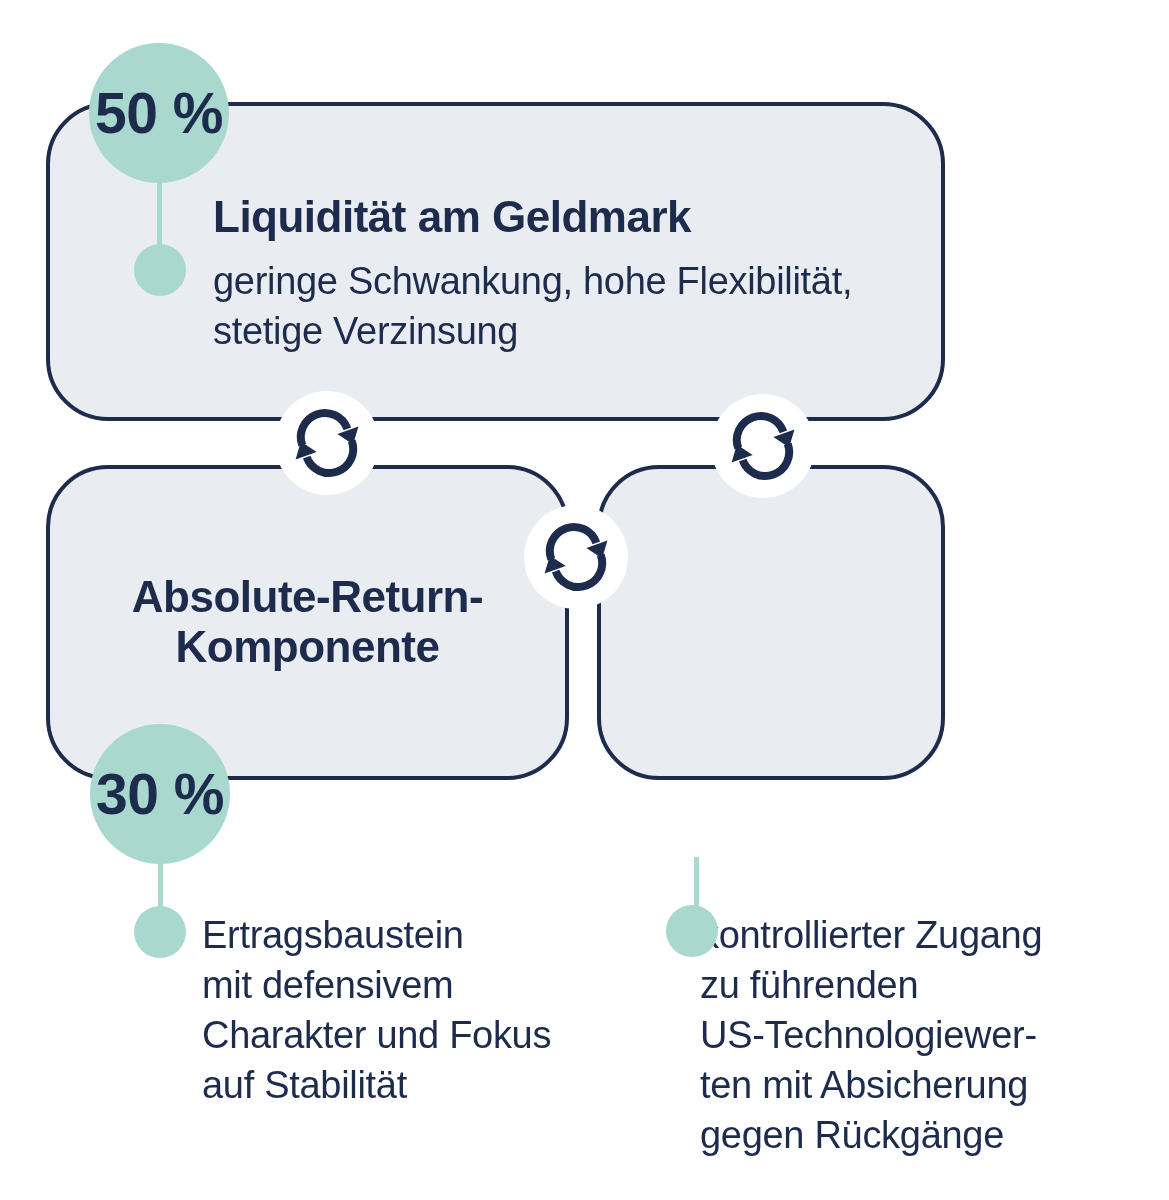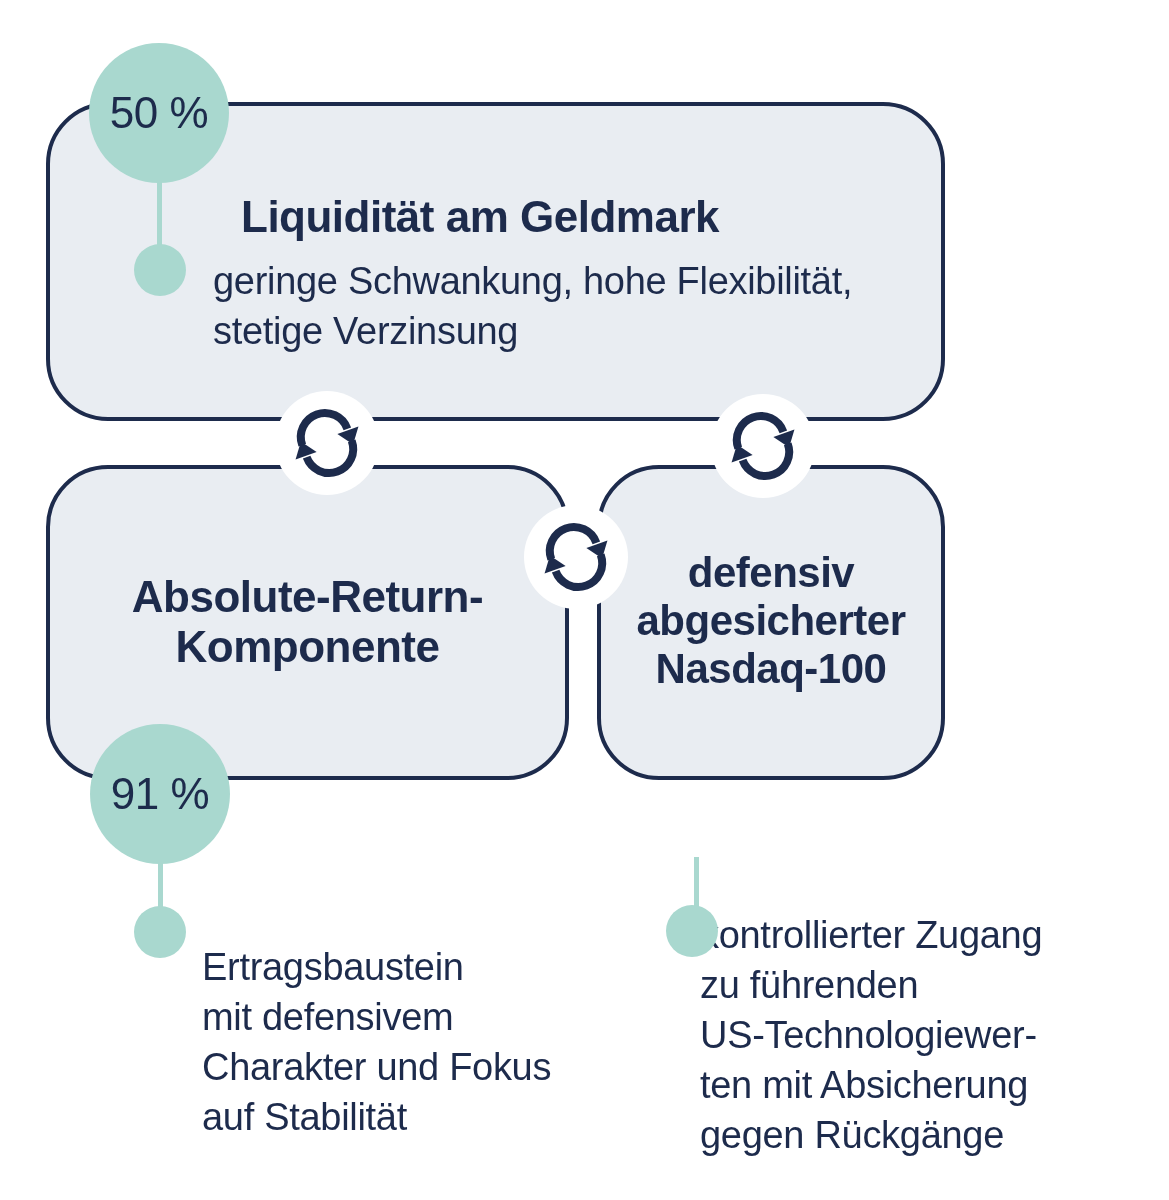--- a/index.html
+++ b/index.html
@@ -23,21 +23,21 @@
   .box-top   { left: 46px;  top: 102px; width: 899px; height: 319px; }
   .box-left  { left: 46px;  top: 465px; width: 523px; height: 315px; }
   .box-right { left: 597px; top: 465px; width: 348px; height: 315px; }
 
   .pct-circle {
     position: absolute;
     width: 140px; height: 140px;
     border-radius: 50%;
     background: #a9d8cf;
     display: flex; align-items: center; justify-content: center;
-    font-size: 44px; font-weight: 400; letter-spacing: -0.5px;
+    font-size: 57px; font-weight: 700; letter-spacing: -0.5px;
     z-index: 3;
   }
   .c50 { left: 89px;  top: 43px;  }
   .c30 { left: 90px;  top: 724px; }
   .c20 { left: 626px; top: 726px; }
 
   .vline { position: absolute; width: 5px; background: #a9d8cf; z-index: 2; }
   .l50 { left: 157px; top: 175px; height: 75px; }
   .l30 { left: 158px; top: 855px; height: 60px; }
   .l20 { left: 694px; top: 857px; height: 58px; }
@@ -54,37 +54,37 @@
     z-index: 4;
   }
   .sync svg { width: 80px; height: 80px; display: block; }
   .iconA { left: 275px; top: 391px; }
   .iconB { left: 711px; top: 394px; }
   .iconC { left: 524px; top: 505px; }
 
   .toptext { position: absolute; left: 213px; top: 190px; z-index: 4; }
   .title {
     font-size: 44px; font-weight: 700; line-height: 54px;
-    letter-spacing: -0.5px; white-space: pre-line; margin-left: 28px;
+    letter-spacing: -0.5px; white-space: pre-line;
   }
   .desc {
     font-size: 38px; font-weight: 400; line-height: 50px;
     letter-spacing: -0.3px; white-space: pre-line;
   }
   .toptext .desc { margin-top: 12px; }
 
   .boxtitle {
     position: absolute; font-weight: 700; text-align: center;
     letter-spacing: -0.5px; white-space: pre-line; z-index: 2;
   }
   .lefttitle  { left: 46px;  top: 572px; width: 523px; font-size: 44px; line-height: 50px; }
   .righttitle { left: 597px; top: 549px; width: 348px; font-size: 42px; line-height: 48px; }
 
   .bottomdesc { position: absolute; z-index: 2; }
-  .bl { left: 202px; top: 910px; margin-top: 32px; }
+  .bl { left: 202px; top: 910px; }
   .br { left: 700px; top: 910px; }
 </style>
 </head>
 <body>
 
 <svg width="0" height="0" style="position:absolute">
   <defs>
     <g id="sync-glyph" transform="rotate(-20 50 50)">
       <path d="M20,42 A30,30 0 0 1 80,42" fill="none" stroke="#1d2b4c" stroke-width="10"></path>
       <path d="M80,58 A30,30 0 0 1 20,58" fill="none" stroke="#1d2b4c" stroke-width="10"></path>
@@ -107,32 +107,29 @@
   <div class="dot d50"></div>
   <div class="toptext">
     <div class="title">Liquidität am Geldmark</div>
     <div class="desc">geringe Schwankung, hohe Flexibilität,
 stetige Verzinsung</div>
   </div>
 
   <div class="boxtitle lefttitle">Absolute-Return-
 Komponente</div>
   <div class="pct-circle c30">
-    <span>91 %</span>
+    <span>30 %</span>
   </div>
   <div class="vline l30"></div>
   <div class="dot d30"></div>
   <div class="desc bottomdesc bl">Ertragsbaustein
 mit defensivem
 Charakter und Fokus
 auf Stabilität</div>
 
-  <div class="boxtitle righttitle">defensiv
-abgesicherter
-Nasdaq-100</div>
   <div class="vline l20"></div>
   <div class="dot d20"></div>
   <div class="desc bottomdesc br">kontrollierter Zugang
 zu führenden
 US-Technologiewer-
 ten mit Absicherung
 gegen Rückgänge</div>
 
   <div class="sync iconA">
     <svg viewBox="0 0 100 100">

